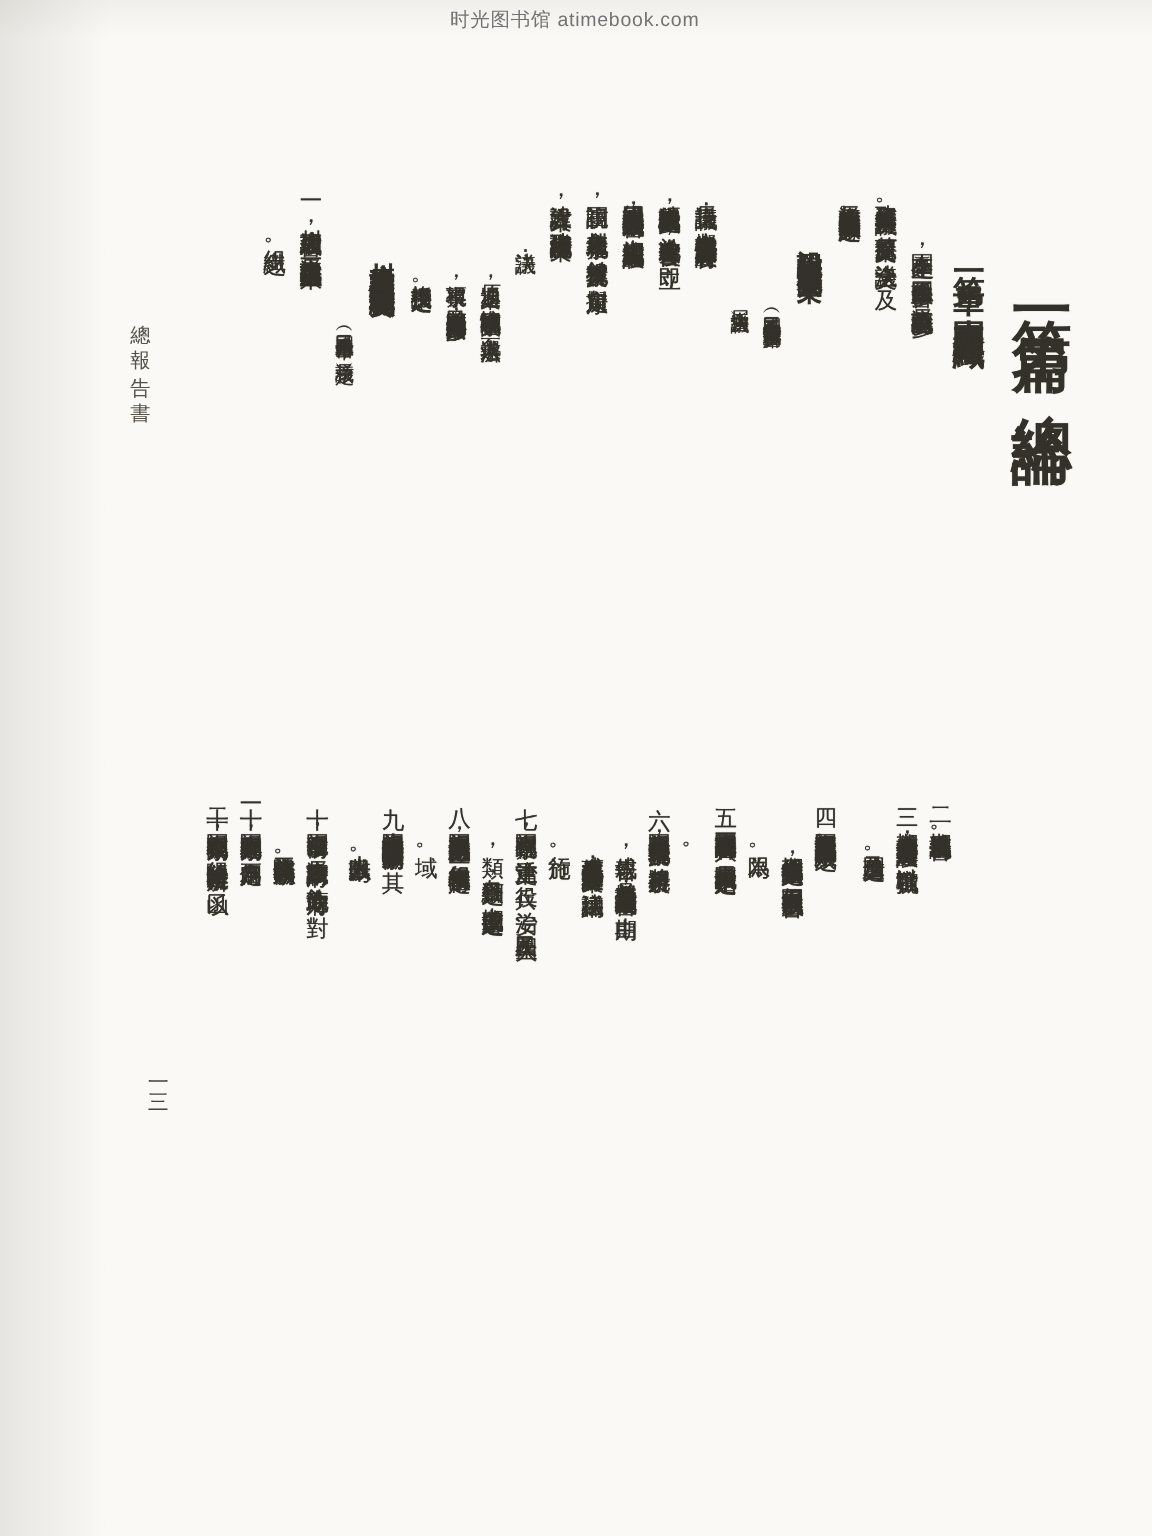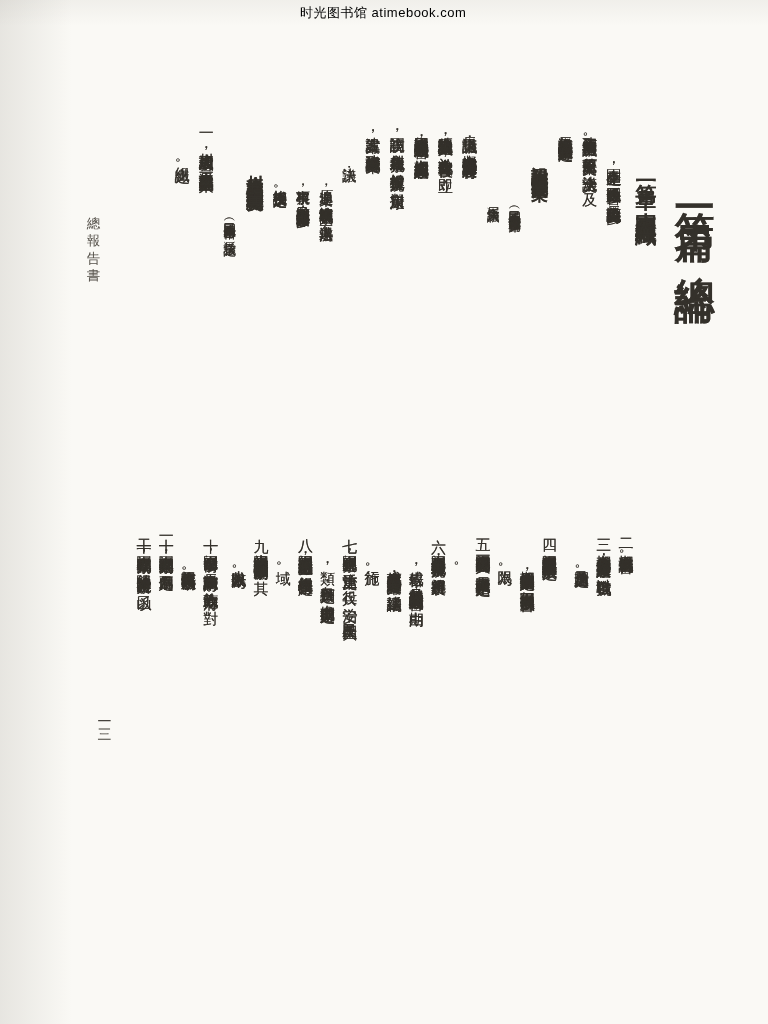--- a/index.html
+++ b/index.html
@@ -18,21 +18,21 @@
     position:absolute;left:0;top:0;bottom:0;width:72px;
     background:linear-gradient(to right, rgba(60,54,42,0.10), rgba(60,54,42,0));
   }
   .top-shadow{
     position:absolute;left:0;top:0;right:0;height:26px;
     background:linear-gradient(to bottom, rgba(60,54,42,0.05), rgba(60,54,42,0));
   }
   .watermark{
     position:absolute;top:4px;left:300px;
     font-family:"Liberation Sans","DejaVu Sans",sans-serif;
-    font-size:13px;color:#000000;letter-spacing:0.5px;
+    font-size:13px;color:#737373;letter-spacing:0.5px;
     white-space:nowrap;
   }
   
   .register{
     position:absolute;
     writing-mode:vertical-rl;
     text-orientation:upright;
     color:#34312b;
     text-shadow:0 0 0.5px rgba(52,49,43,0.8);
   }

